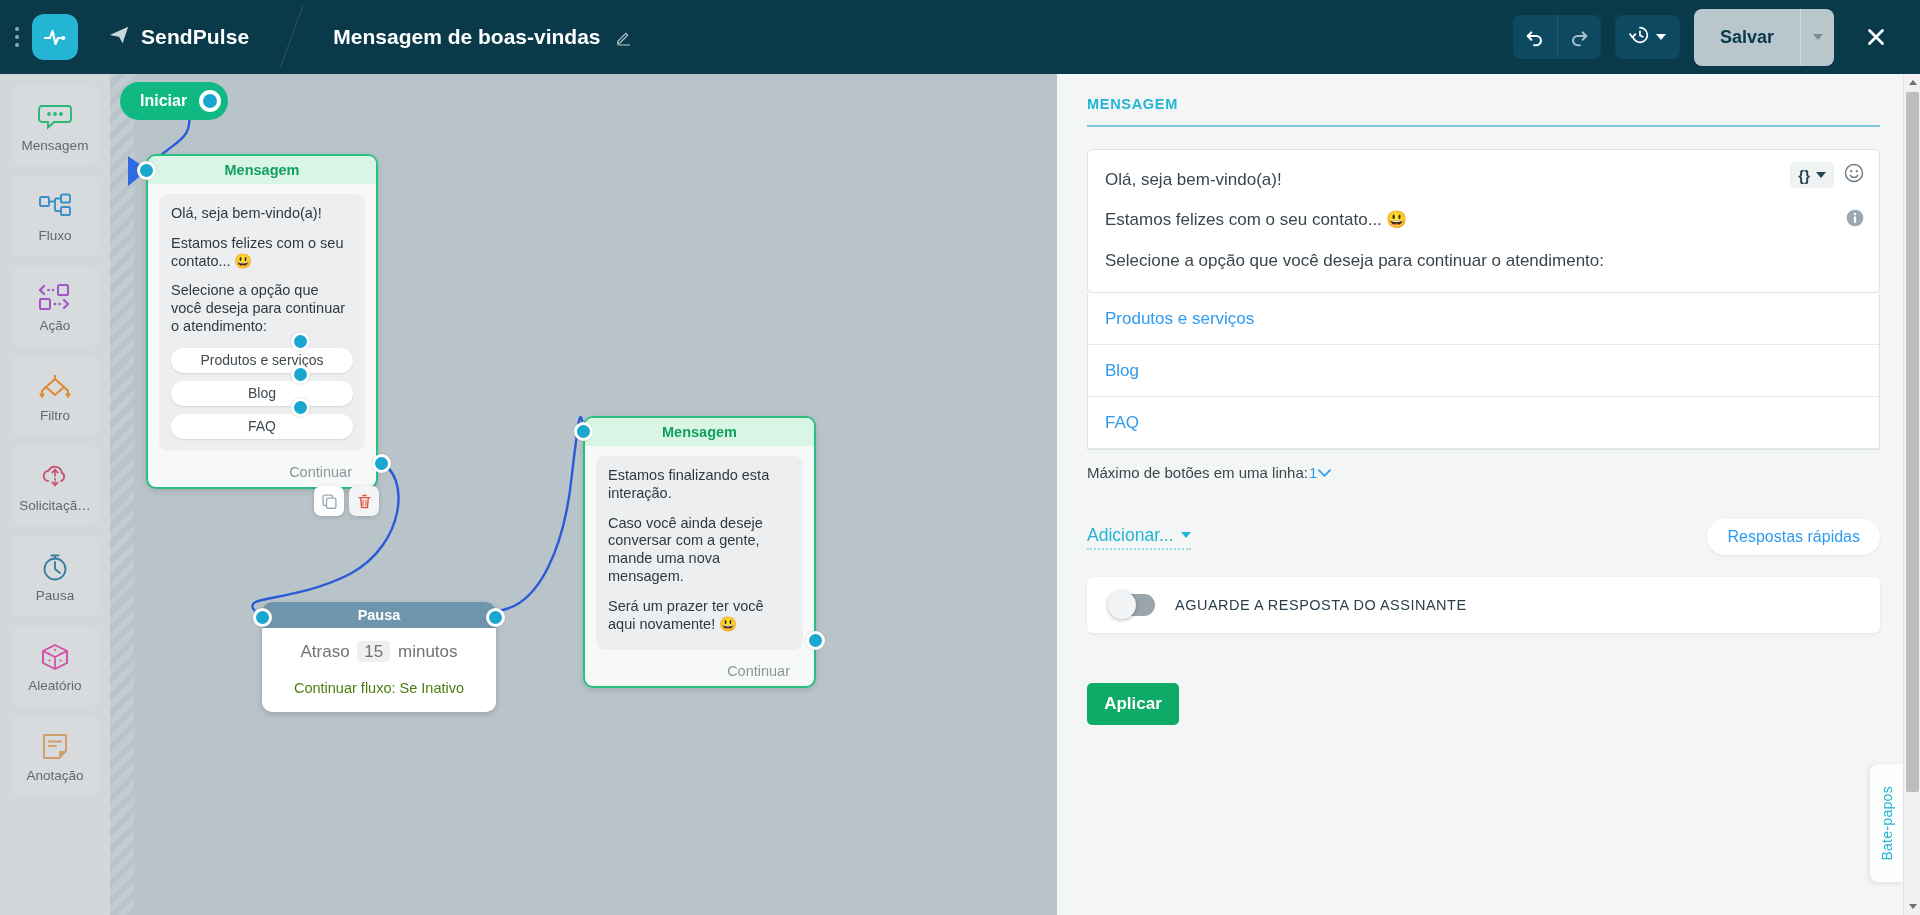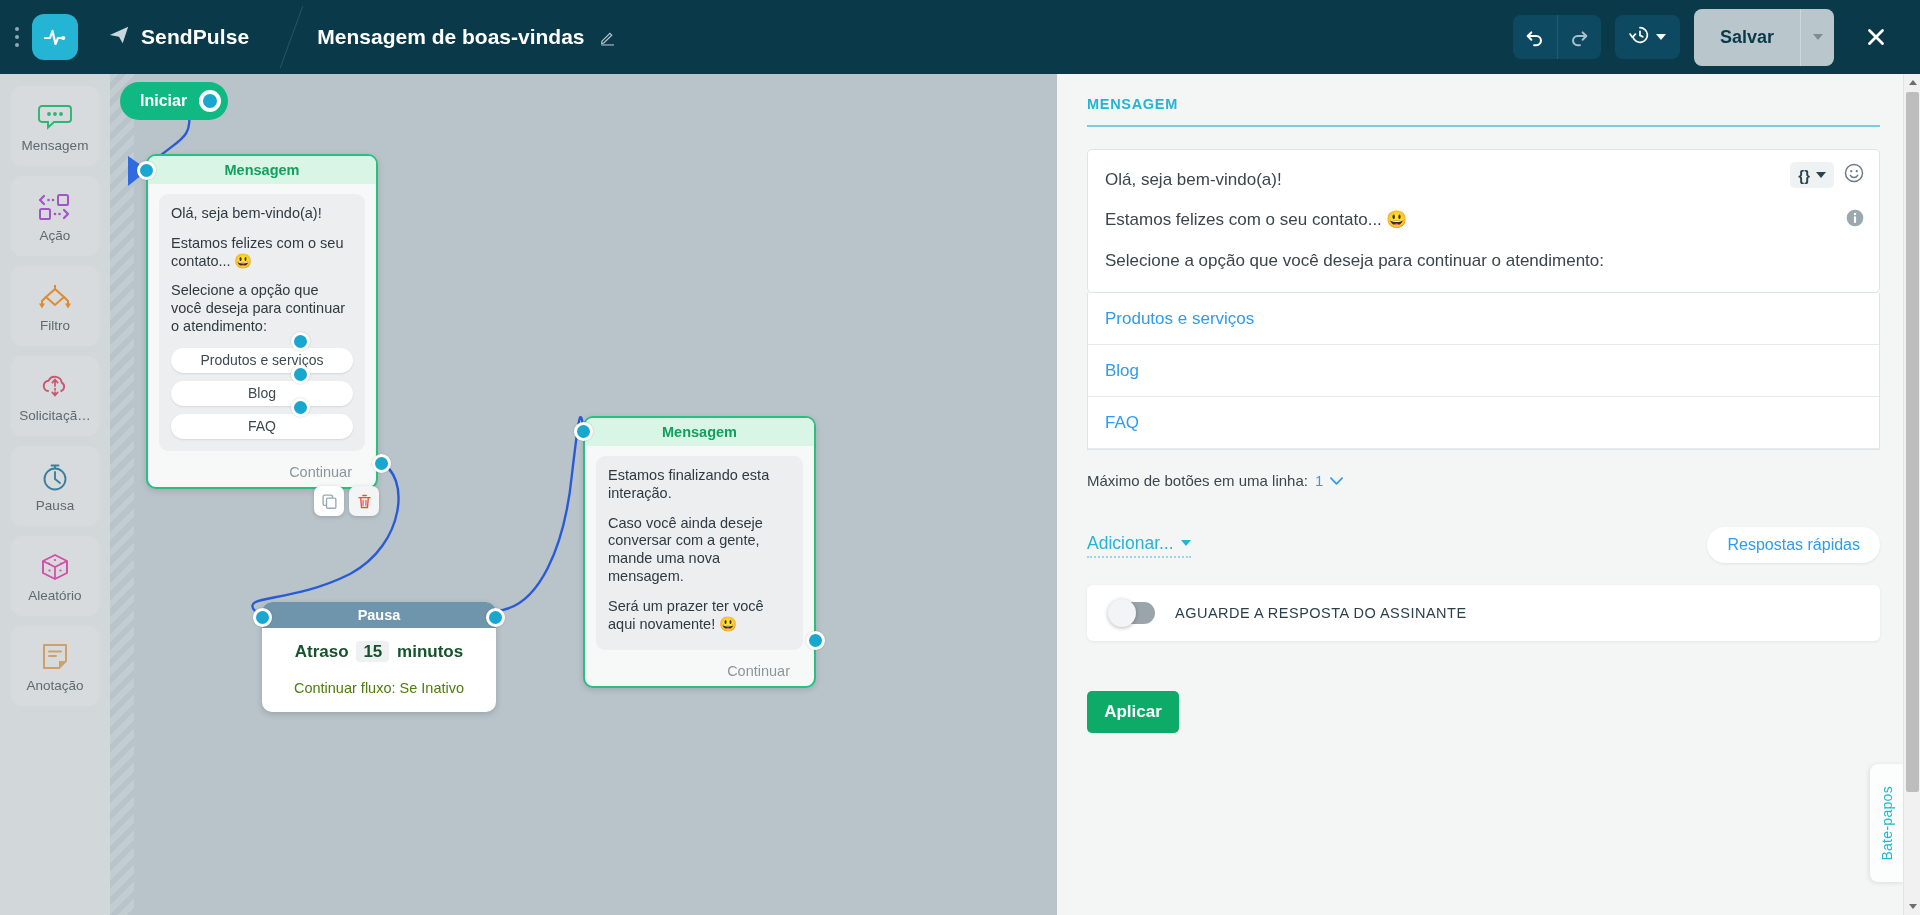--- a/index.html
+++ b/index.html
@@ -38,21 +38,21 @@
   }
   .breadcrumb-sep {
     margin-left: 28px; width: 40px; height: 74px; position: relative; flex: none;
   }
   .breadcrumb-sep::after {
     content: ""; position: absolute; left: 14px; top: 6px;
     width: 1px; height: 62px; background: #2a5566;
     transform: skewX(-20deg);
   }
   .flow-title {
-    color: #ffffff; font-size: 21px; font-weight: bold; margin-left: 0px;
+    color: #ffffff; font-size: 21px; font-weight: bold; margin-left: 16px;
   }
   .pencil-btn {
     margin-left: 12px; width: 22px; height: 22px; cursor: pointer;
     display: inline-flex; align-items: center; justify-content: center;
   }
   .top-right {
     margin-left: auto; display: flex; align-items: center; gap: 14px;
     padding-right: 22px;
   }
   .btn-group {
@@ -196,21 +196,21 @@
   .pause-node {
     background: #ffffff; border-radius: 10px; overflow: hidden;
     box-shadow: 0 2px 6px rgba(0,0,0,.17);
   }
   .pause-head {
     background: #6f95ac; height: 26px; display: flex;
     align-items: center; justify-content: center;
     color: #ffffff; font-weight: bold; font-size: 14.5px;
   }
   .pause-body { padding: 14px 0 16px 0; text-align: center; }
-  .pause-l1 { font-size: 17px; color: #14532d; font-weight: bold; }
+  .pause-l1 { font-size: 17px; color: #737373; }
   .pause-l1 .num {
     background: #eef0f1; border-radius: 4px; padding: 1px 7px; margin: 0 3px;
   }
   .pause-l2 { font-size: 14.5px; color: #4d7c0f; margin-top: 18px; }
 
   
   .rpanel {
     position: absolute; top: 74px; left: 1057px;
     width: 863px; height: 841px;
     background: #f4f6f6;
@@ -250,22 +250,22 @@
     padding-left: 17px; border-bottom: 1px solid #e6eaec;
     color: #2e9bf0; font-size: 17px; cursor: pointer;
   }
   .add-btn-row {
     height: 50px; display: flex; align-items: center; justify-content: center;
     color: #2b3f4b; font-size: 17px; cursor: pointer;
     border: 1px dashed #c9d2d6; border-top: none;
     background: #fff;
   }
   .max-line {
-    margin-top: 22px; font-size: 15px; color: #3b464c;
-    display: flex; align-items: center; gap: 7px;
+    margin-top: 14px; font-size: 15px; color: #3b464c;
+    display: flex; align-items: center; gap: 1px;
   }
   .max-line .val { color: #2e9bf0; }
   .chev { cursor: pointer; display:inline-flex; }
 
   .add-row {
     margin-top: 38px; display: flex; align-items: center;
     justify-content: space-between;
   }
   .add-dd {
     color: #23b5d3; font-size: 17.5px; display: flex; align-items: center; gap: 7px;
@@ -417,20 +417,31 @@
       <svg width="34" height="30" viewBox="0 0 34 30" aria-hidden="true">
         <path d="M4 4 h26 a3 3 0 0 1 3 3 v10 a3 3 0 0 1 -3 3 h-14 l-6 5.5 v-5.5 h-6 a3 3 0 0 1 -3 -3 v-10 a3 3 0 0 1 3 -3 z" fill="none" stroke="#2bb673" stroke-width="1.9"></path>
         <circle cx="11" cy="12" r="1.9" fill="#2bb673"></circle>
         <circle cx="17" cy="12" r="1.9" fill="#2bb673"></circle>
         <circle cx="23" cy="12" r="1.9" fill="#2bb673"></circle>
       </svg>
     </span>
     <span class="lbl">Mensagem</span>
   </div>
 
+  <div class="side-item">
+    <span class="side-icon">
+      <svg width="36" height="28" viewBox="0 0 36 28" aria-hidden="true">
+        <rect x="3" y="4" width="9" height="9" rx="1.6" fill="none" stroke="#3b8fc4" stroke-width="1.9"></rect>
+        <rect x="24" y="1.5" width="9" height="8" rx="1.6" fill="none" stroke="#3b8fc4" stroke-width="1.9"></rect>
+        <rect x="24" y="14" width="9" height="8" rx="1.6" fill="none" stroke="#3b8fc4" stroke-width="1.9"></rect>
+        <path d="M12 8.5 H18 M18 5.5 V18 M18 5.5 H24 M18 18 H24" fill="none" stroke="#3b8fc4" stroke-width="1.9"></path>
+      </svg>
+    </span>
+    <span class="lbl">Fluxo</span>
+  </div>
 
   <div class="side-item">
     <span class="side-icon">
       <svg width="36" height="28" viewBox="0 0 36 28" aria-hidden="true">
         <path d="M7 3 L3 7 L7 11" fill="none" stroke="#a255c4" stroke-width="2.2" stroke-linecap="round" stroke-linejoin="round"></path>
         <circle cx="11.5" cy="7" r="1.3" fill="#a255c4"></circle>
           <circle cx="16" cy="7" r="1.3" fill="#a255c4"></circle>
         <rect x="21" y="2" width="10" height="10" rx="1.6" fill="none" stroke="#a255c4" stroke-width="2"></rect>
         <rect x="3" y="16" width="10" height="10" rx="1.6" fill="none" stroke="#a255c4" stroke-width="2"></rect>
         <circle cx="18" cy="21" r="1.3" fill="#a255c4"></circle>

